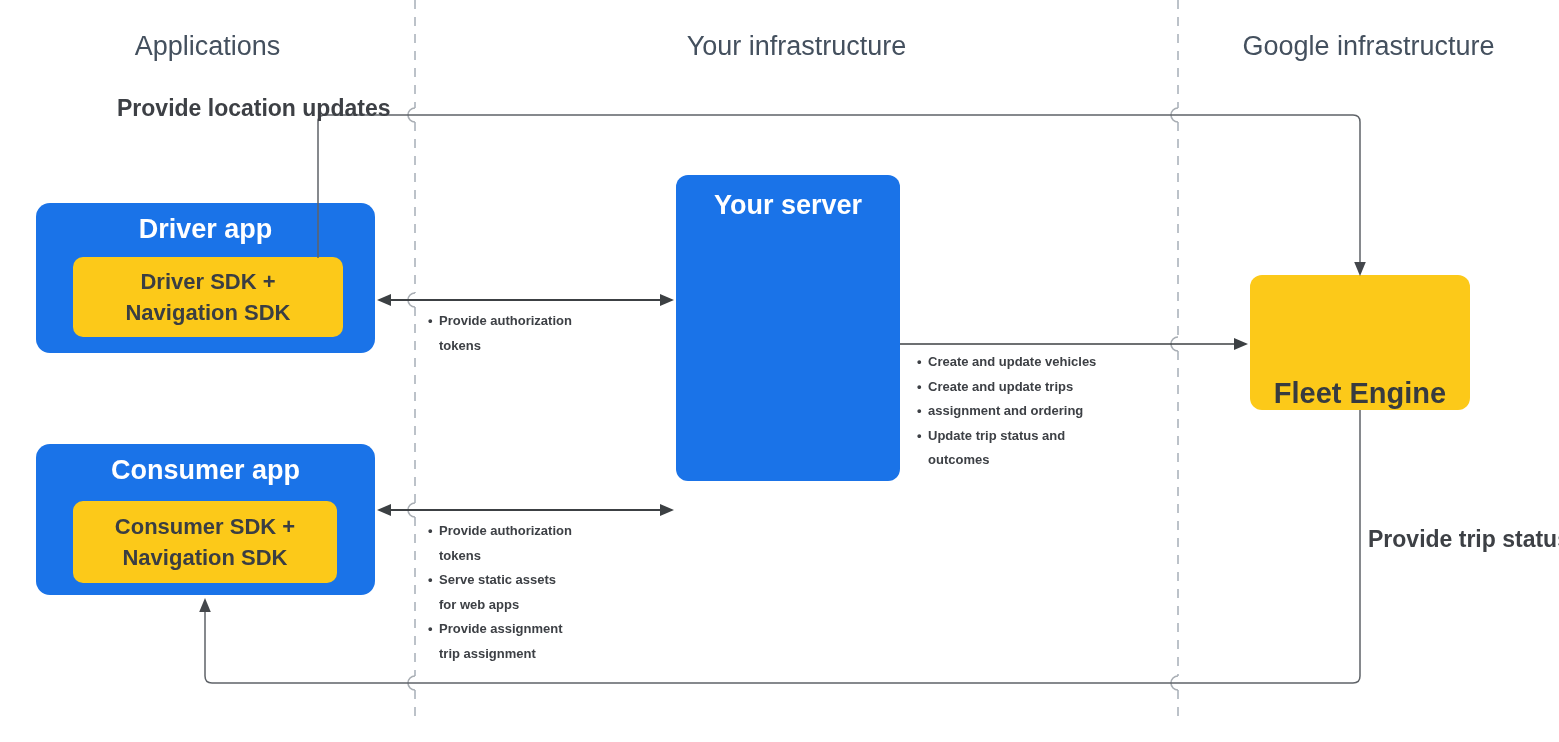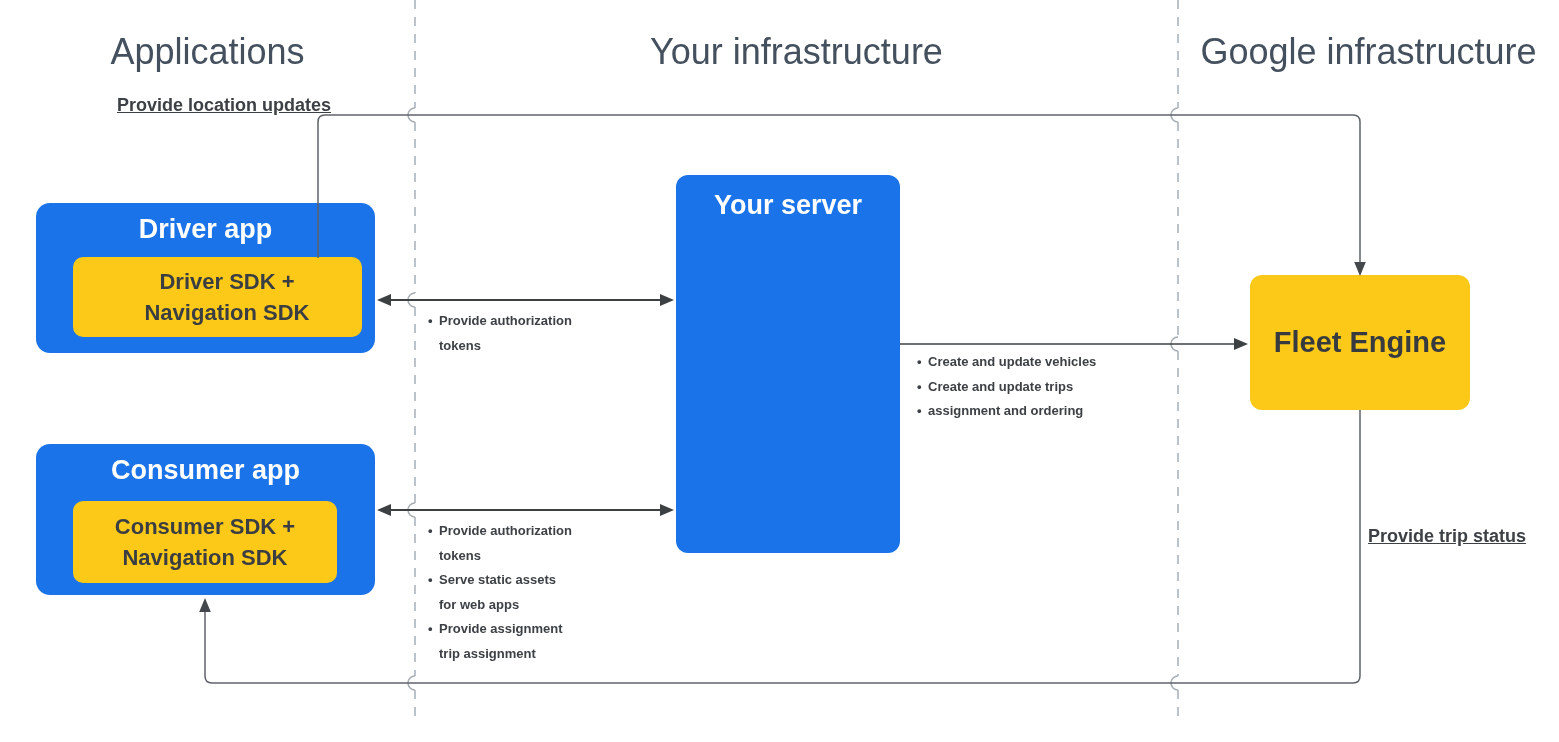--- a/index.html
+++ b/index.html
@@ -2,55 +2,55 @@
 <html><head>
 <meta charset="utf-8">
 <style>
   html,body{margin:0;padding:0;background:#ffffff;}
   .canvas{
     position:relative;width:1559px;height:742px;background:#ffffff;
     font-family:"Liberation Sans","DejaVu Sans",sans-serif;overflow:hidden;
   }
   
   .col-header{
-    position:absolute;top:31px;font-size:36px;font-weight:400;
+    position:absolute;top:31px;font-size:27px;font-weight:400;
     color:#44505e;text-align:center;white-space:nowrap;
   }
   .hdr-apps{left:0;width:415px;}
   .hdr-your{left:415px;width:763px;text-align:center;}
   .hdr-google{left:1178px;width:381px;}
 
   
   .node{position:absolute;border-radius:14px;background:#1a73e8;z-index:1;}
   .node-driver{left:36px;top:203px;width:339px;height:150px;}
   .node-consumer{left:36px;top:444px;width:339px;height:151px;}
-  .node-server{left:676px;top:175px;width:224px;height:378px;border-radius:12px;}
+  .node-server{left:676px;top:175px;width:224px;height:306px;border-radius:12px;}
   .node-title{
     color:#ffffff;font-weight:bold;font-size:27px;text-align:center;
     padding-top:11px;white-space:nowrap;
   }
   .node-server .node-title{padding-top:15px;}
   .sdk{
     position:absolute;background:#fcc919;border-radius:10px;z-index:2;
     display:flex;flex-direction:column;justify-content:center;
     text-align:center;font-weight:bold;font-size:22px;color:#3a3e43;line-height:1.42;
   }
-  .sdk-driver{left:73px;top:257px;width:270px;height:80px;padding-left:19px;}
+  .sdk-driver{left:73px;top:257px;width:270px;height:80px;}
   .sdk-consumer{left:73px;top:501px;width:264px;height:82px;}
   .node-fleet{
     position:absolute;left:1250px;top:275px;width:220px;height:135px;
     background:#fcc919;border-radius:12px;z-index:1;
-    display:flex;align-items:center;justify-content:center;
+    display:flex;align-items:flex-end;justify-content:center;
     font-size:29px;font-weight:bold;color:#373b40;white-space:nowrap;
   }
 
   
   .edge-label{
-    position:absolute;font-size:18px;font-weight:bold;color:#3d4045;
-    white-space:nowrap;z-index:4;text-decoration:underline;
+    position:absolute;font-size:23px;font-weight:bold;color:#3d4045;
+    white-space:nowrap;z-index:4;
   }
   .lbl-location{left:117px;top:95px;}
   .lbl-status{left:1368px;top:526px;}
   .bullets{position:absolute;font-size:13px;font-weight:bold;color:#3d4045;z-index:4;}
   .bullets-driver-server{left:428px;top:309px;}
   .bullets-server-fleet{left:917px;top:350px;}
   .bullets-consumer-server{left:428px;top:519px;}
   .bullet{position:relative;padding-left:11px;white-space:nowrap;}
   .bullet::before{content:"\2022";position:absolute;left:0;top:0;line-height:24.5px;}
   .bullet .line{line-height:24.5px;}
@@ -103,20 +103,24 @@
 
   <div class="bullets bullets-server-fleet">
     <div class="bullet">
       <div class="line">Create and update vehicles</div>
     </div>
     <div class="bullet">
       <div class="line">Create and update trips</div>
     </div>
     <div class="bullet">
       <div class="line">assignment and ordering</div>
+    </div>
+    <div class="bullet">
+      <div class="line">Update trip status and</div>
+      <div class="line">outcomes</div>
     </div>
   </div>
 
   <div class="bullets bullets-consumer-server">
     <div class="bullet">
       <div class="line">Provide authorization</div>
       <div class="line">tokens</div>
     </div>
     <div class="bullet">
       <div class="line">Serve static assets</div>

